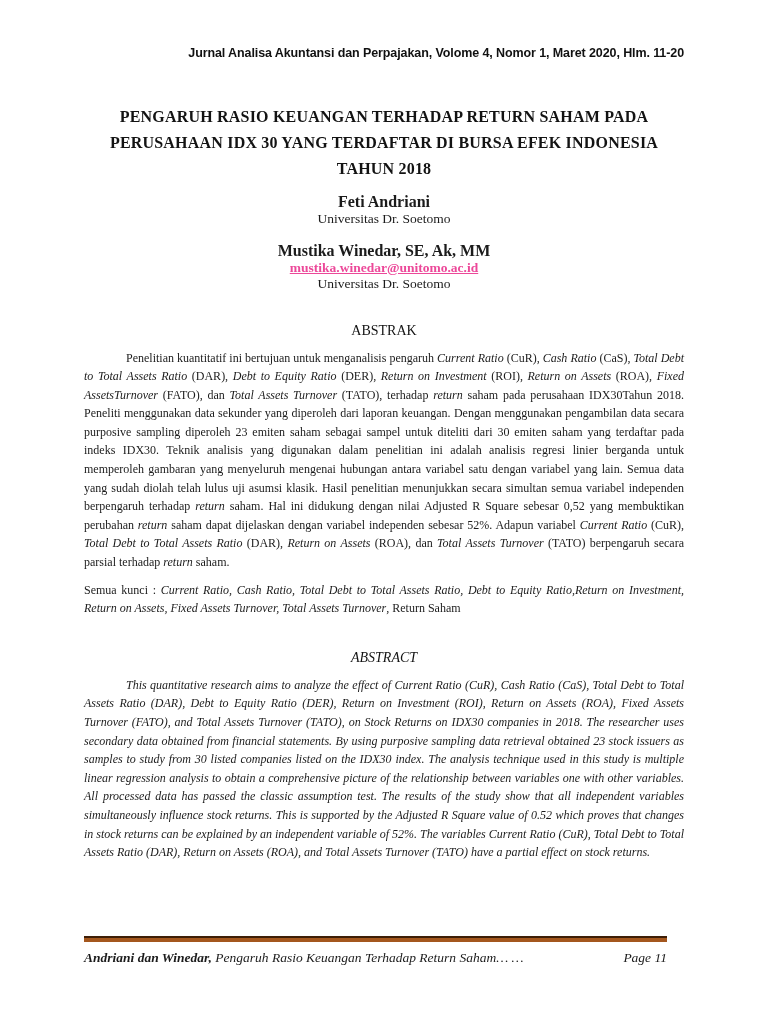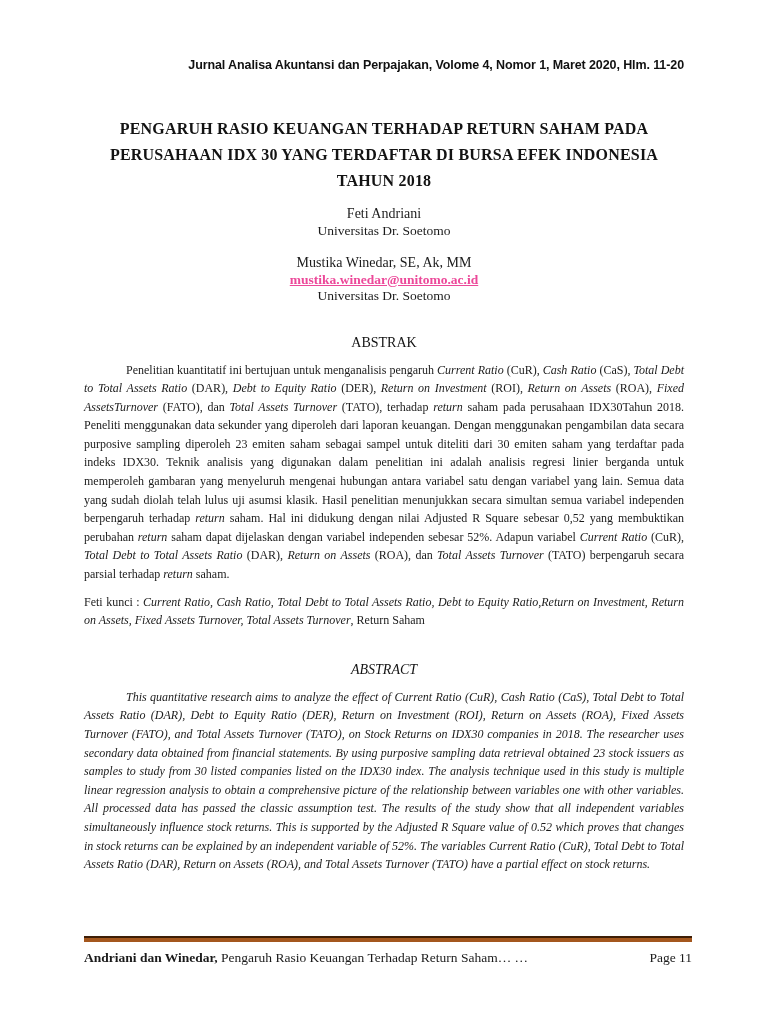--- a/index.html
+++ b/index.html
@@ -6,21 +6,21 @@
   .page {
     position: relative;
     width: 768px;
     height: 1024px;
     margin: 0 auto;
     background: #ffffff;
     font-family: "Liberation Serif", serif;
     color: #1b1b1b;
     overflow: hidden;
   }
-  .content { padding: 16px 84px; }
+  .content { padding: 4px 84px; }
 
   .journal-header {
     padding-top: 42px;
     text-align: right;
     font-family: "Liberation Sans", sans-serif;
     font-weight: 700;
     font-size: 12.5px;
     letter-spacing: -0.1px;
     color: #111;
   }
@@ -33,21 +33,21 @@
     line-height: 26px;
     letter-spacing: 0.2px;
     color: #131313;
     font-family: Liberation Serif, serif;
   }
   .article-title .t-line { display: block; }
 
   .authors-block { margin-top: 12px; text-align: center; font-size: 13.5px; line-height: 16.5px; }
   .author { margin-top: 16px; }
   .author:first-child { margin-top: 0; }
-  .author-name { font-weight: 400; font-size: 14px; }
+  .author-name { font-weight: 700; font-size: 16px; }
   .author-email a {
     font-weight: 700;
     text-decoration: underline;
   }
 
   .section-heading {
     margin: 30px 0 0 0;
     text-align: center;
     font-weight: 400;
     font-size: 14px;
@@ -59,21 +59,21 @@
     margin: 10px 0 0 0;
     text-align: justify;
     font-size: 12px;
     line-height: 18.6px;
     text-indent: 42px;
   }
   .no-indent { text-indent: 0; }
   .kata { margin-top: 9px; }
   .spaced { margin-top: 32px; }
 
-  .page-footer { position: absolute; left: 84px; right: 76px; top: 936px; }
+  .page-footer { position: absolute; left: 84px; right: 101px; top: 936px; font-style: italic; }
   .footer-rule {
     height: 6px;
     background: linear-gradient(180deg, #3e1e07 0%, #3e1e07 34%, #a4571e 34%, #a4571e 100%);
   }
   .footer-line {
     display: flex;
     justify-content: space-between;
     margin-top: 7px;
     font-size: 13.5px;
     line-height: 17px;
@@ -105,21 +105,21 @@
           <a href="#" style="color:#ec4899">mustika.winedar@unitomo.ac.id</a>
         </div>
         <div class="author-affiliation">Universitas Dr. Soetomo</div>
       </div>
     </div>
 
     <h2 class="section-heading">ABSTRAK</h2>
 
     <p class="para"><span>Penelitian kuantitatif ini bertujuan untuk menganalisis pengaruh </span><i>Current Ratio</i><span> (CuR), </span><i>Cash Ratio</i><span> (CaS), </span><i>Total Debt to Total Assets Ratio</i><span> (DAR), </span><i>Debt to Equity Ratio</i><span> (DER), </span><i>Return on Investment</i><span> (ROI), </span><i>Return on Assets</i><span> (ROA), </span><i>Fixed AssetsTurnover</i><span> (FATO), dan </span><i>Total Assets Turnover</i><span> (TATO), terhadap </span><i>return</i><span> saham pada perusahaan IDX30Tahun 2018. Peneliti menggunakan data sekunder yang diperoleh dari laporan keuangan. Dengan menggunakan pengambilan data secara purposive sampling diperoleh 23 emiten saham sebagai sampel untuk diteliti dari 30 emiten saham yang terdaftar pada indeks IDX30. Teknik analisis yang digunakan dalam penelitian ini adalah analisis regresi linier berganda untuk memperoleh gambaran yang menyeluruh mengenai hubungan antara variabel satu dengan variabel yang lain. Semua data yang sudah diolah telah lulus uji asumsi klasik. Hasil penelitian menunjukkan secara simultan semua variabel independen berpengaruh terhadap </span><i>return</i><span> saham. Hal ini didukung dengan nilai Adjusted R Square sebesar 0,52 yang membuktikan perubahan </span><i>return</i><span> saham dapat dijelaskan dengan variabel independen sebesar 52%. Adapun variabel </span><i>Current Ratio</i><span> (CuR), </span><i>Total Debt to Total Assets Ratio</i><span> (DAR), </span><i>Return on Assets</i><span> (ROA), dan </span><i>Total Assets Turnover</i><span> (TATO) berpengaruh secara parsial terhadap </span><i>return</i><span> saham.</span></p>
 
-    <p class="para no-indent kata"><span>Feti kunci : </span><i>Current Ratio, Cash Ratio, Total Debt to Total Assets Ratio, Debt to Equity Ratio,Return on Investment, Return on Assets, Fixed Assets Turnover, Total Assets Turnover</i><span>, Return Saham</span></p>
+    <p class="para no-indent kata"><span>Semua kunci : </span><i>Current Ratio, Cash Ratio, Total Debt to Total Assets Ratio, Debt to Equity Ratio,Return on Investment, Return on Assets, Fixed Assets Turnover, Total Assets Turnover</i><span>, Return Saham</span></p>
 
     <h2 class="section-heading italic spaced">ABSTRACT</h2>
 
     <p class="para italic">This quantitative research aims to analyze the effect of Current Ratio (CuR), Cash Ratio (CaS), Total Debt to Total Assets Ratio (DAR), Debt to Equity Ratio (DER), Return on Investment (ROI), Return on Assets (ROA), Fixed Assets Turnover (FATO), and Total Assets Turnover (TATO), on Stock Returns on IDX30 companies in 2018. The researcher uses secondary data obtained from financial statements. By using purposive sampling data retrieval obtained 23 stock issuers as samples to study from 30 listed companies listed on the IDX30 index. The analysis technique used in this study is multiple linear regression analysis to obtain a comprehensive picture of the relationship between variables one with other variables. All processed data has passed the classic assumption test. The results of the study show that all independent variables simultaneously influence stock returns. This is supported by the Adjusted R Square value of 0.52 which proves that changes in stock returns can be explained by an independent variable of 52%. The variables Current Ratio (CuR), Total Debt to Total Assets Ratio (DAR), Return on Assets (ROA), and Total Assets Turnover (TATO) have a partial effect on stock returns.</p>
 
 
   </div>
 
   <div class="page-footer">
     <div class="footer-rule"></div>

